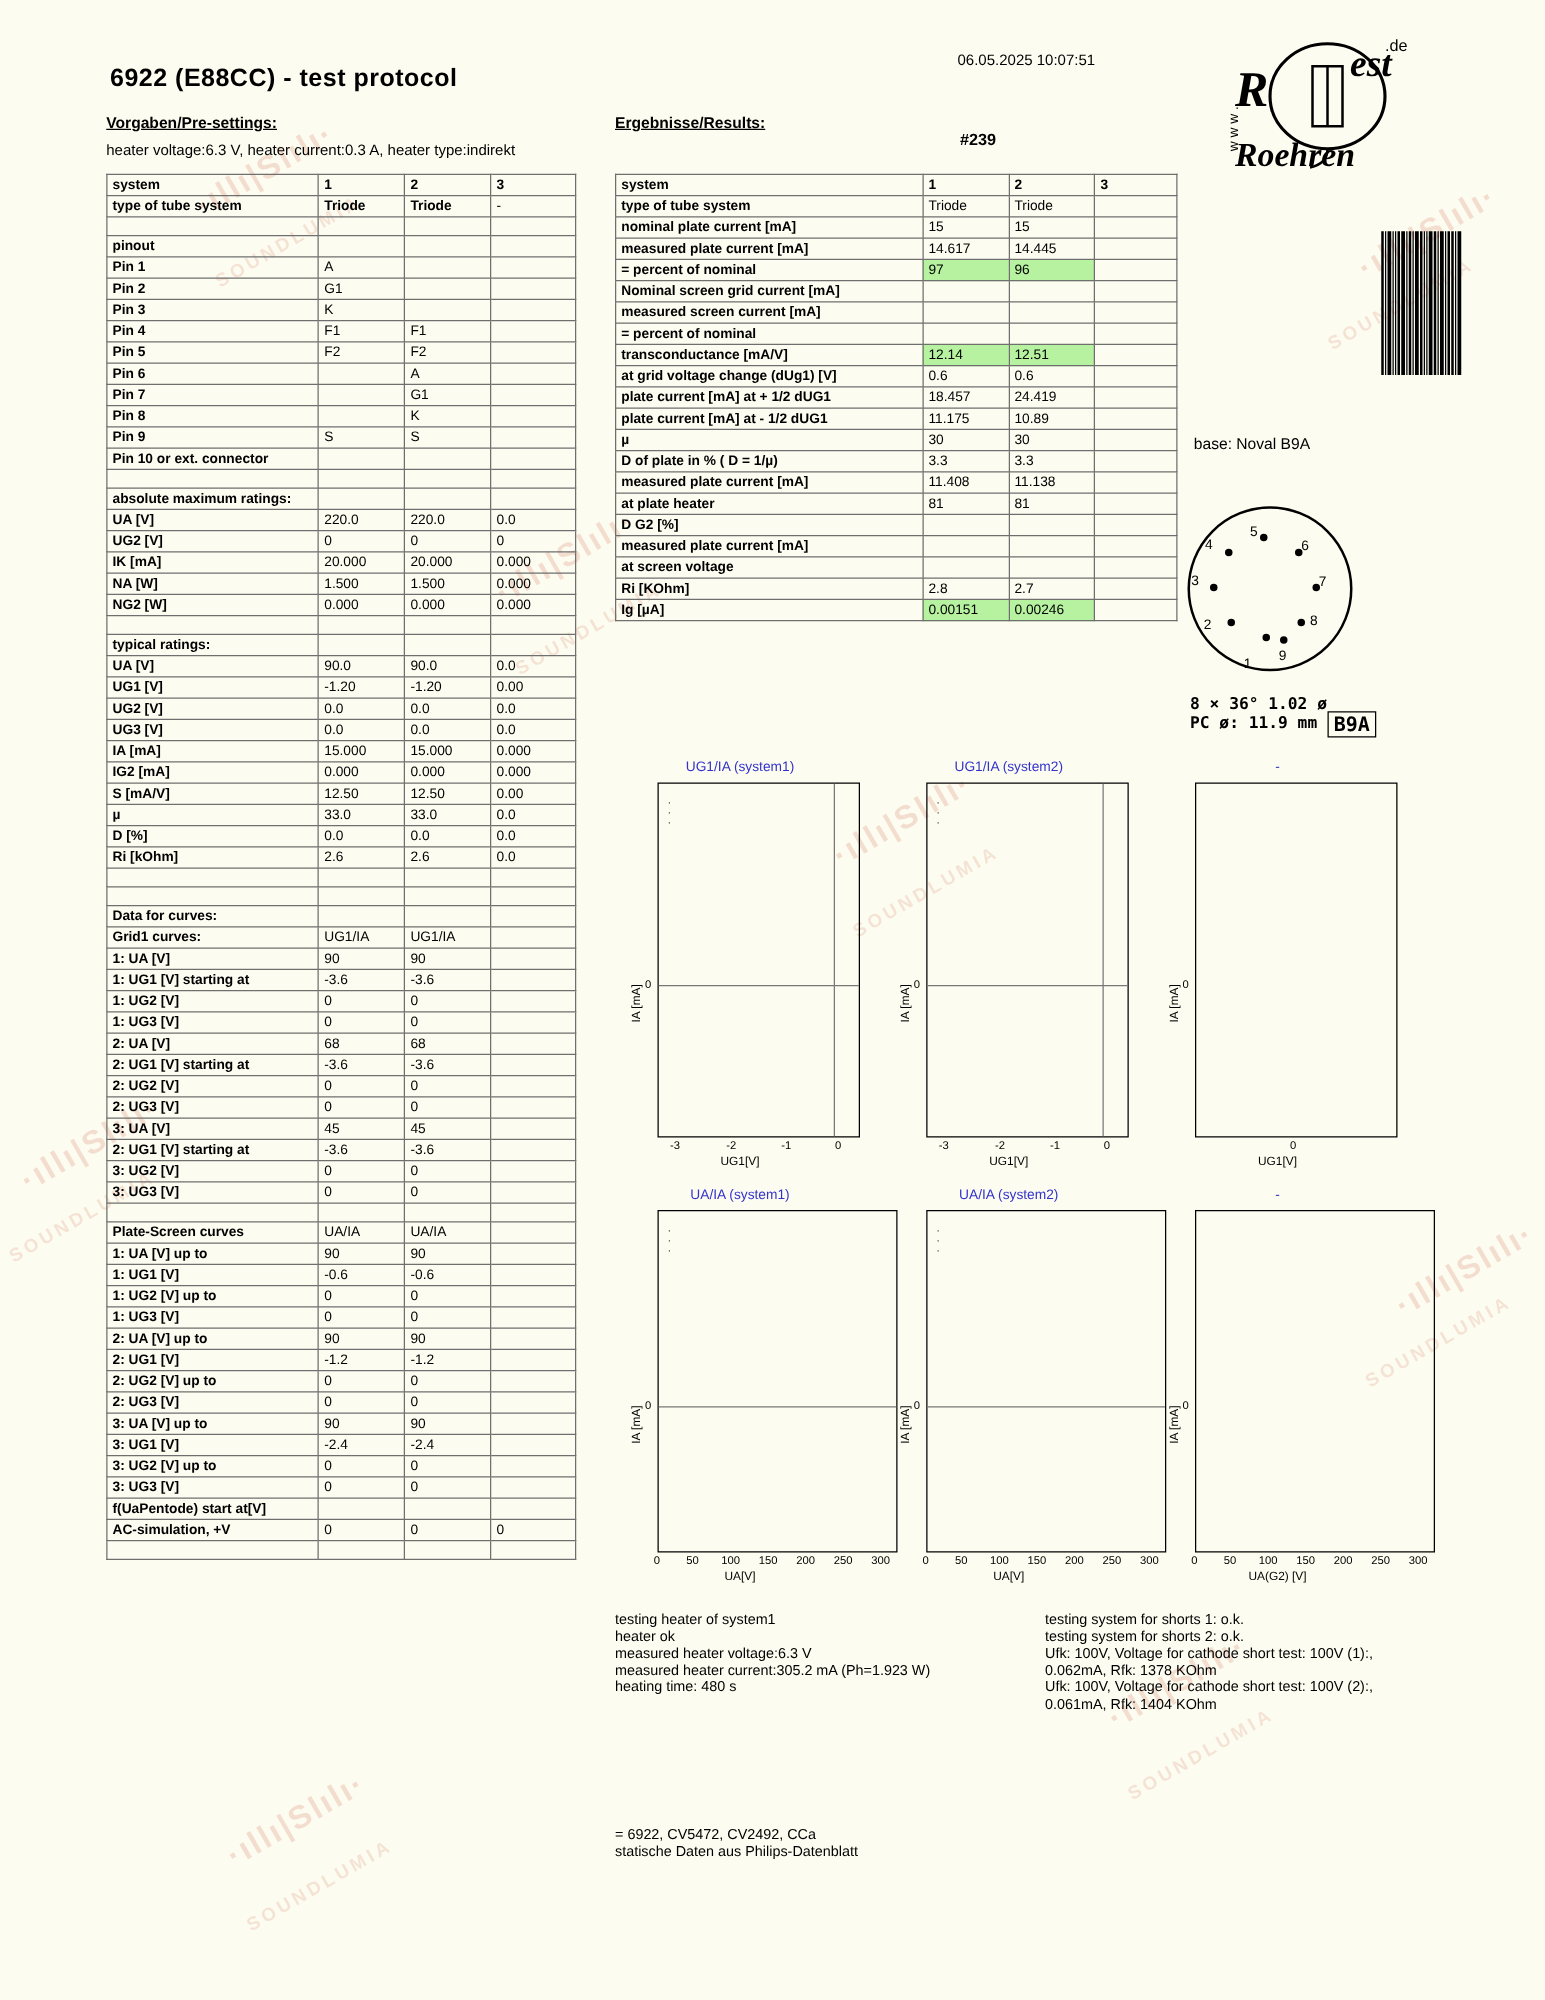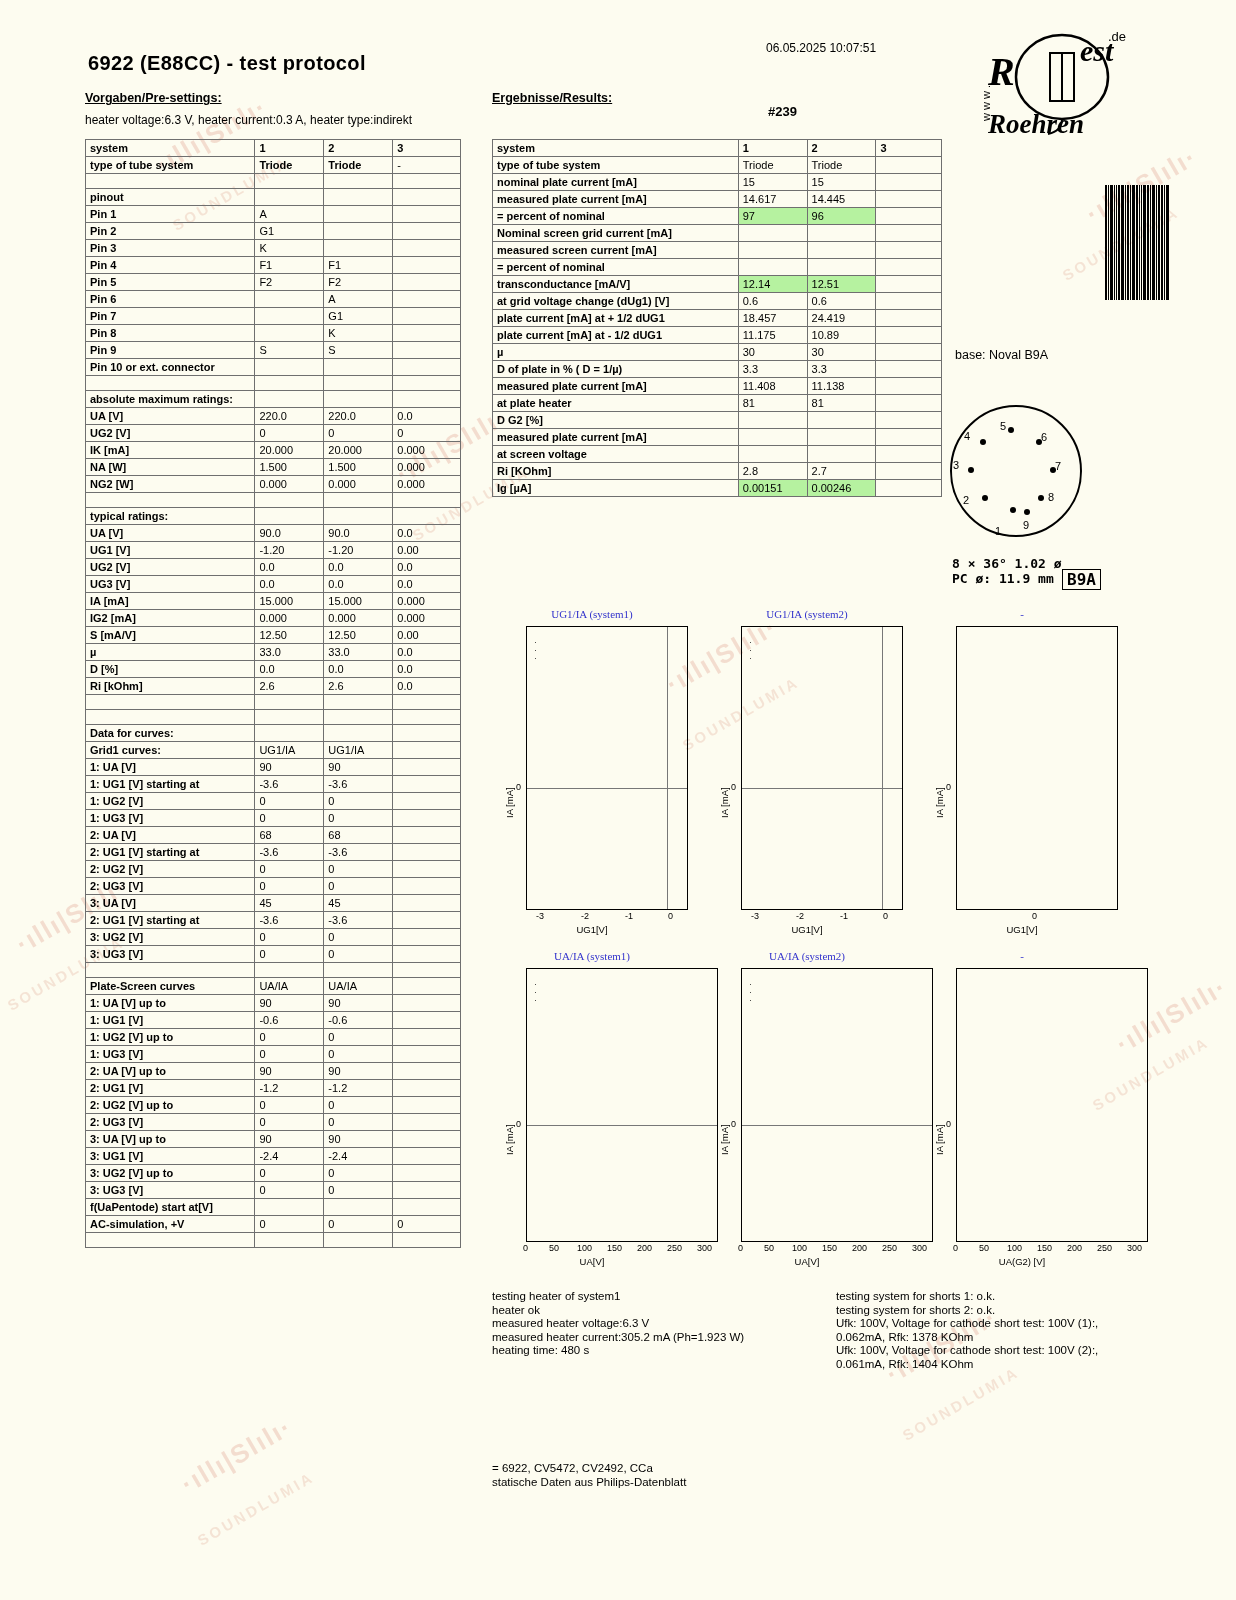--- a/index.html
+++ b/index.html
@@ -47,21 +47,21 @@
   .barcode i{display:inline-block;background:#000;height:115px;margin-right:1px;vertical-align:top;}
   .baselbl{position:absolute;left:955px;top:348px;font-size:12.5px;}
   .socket{position:absolute;left:950px;top:405px;width:128px;height:128px;border:2px solid #000;border-radius:50%;}
   .pin{position:absolute;width:6px;height:6px;background:#000;border-radius:50%;}
   .pnum{position:absolute;font-size:11px;}
   .specs{position:absolute;left:952px;top:556px;font-size:13px;font-family:"DejaVu Sans Mono",monospace;line-height:15px;font-weight:bold;}
   .b9a{position:absolute;left:1062px;top:569px;border:1px solid #000;padding:0 4px;font-size:16px;font-weight:bold;font-family:"DejaVu Sans Mono",monospace;}
 
   
   .chart{position:absolute;}
-  .chart .ctitle{position:absolute;top:0;left:0;width:100%;text-align:center;font-size:11px;color:#3333cc;font-family:Liberation Serif, serif;}
+  .chart .ctitle{position:absolute;top:0;left:0;width:100%;text-align:center;font-size:11px;color:#3333cc;}
   .chart .plot{position:absolute;top:18px;left:34px;border:1px solid #000;background:transparent;}
   .chart .ylab{position:absolute;font-size:9.5px;transform:rotate(-90deg);transform-origin:left top;white-space:nowrap;}
   .chart .xlab{position:absolute;font-size:9.5px;text-align:center;width:100%;}
   .chart .tick{position:absolute;font-size:9px;}
   .chart .zeroline{position:absolute;background:#777;}
   .chart .dots{position:absolute;font-size:9px;color:#333;line-height:8px;}
 
   .notes{position:absolute;font-size:11.5px;line-height:13.5px;}
   #notes-left{left:492px;top:1290px;}
   #notes-right{left:836px;top:1290px;}

